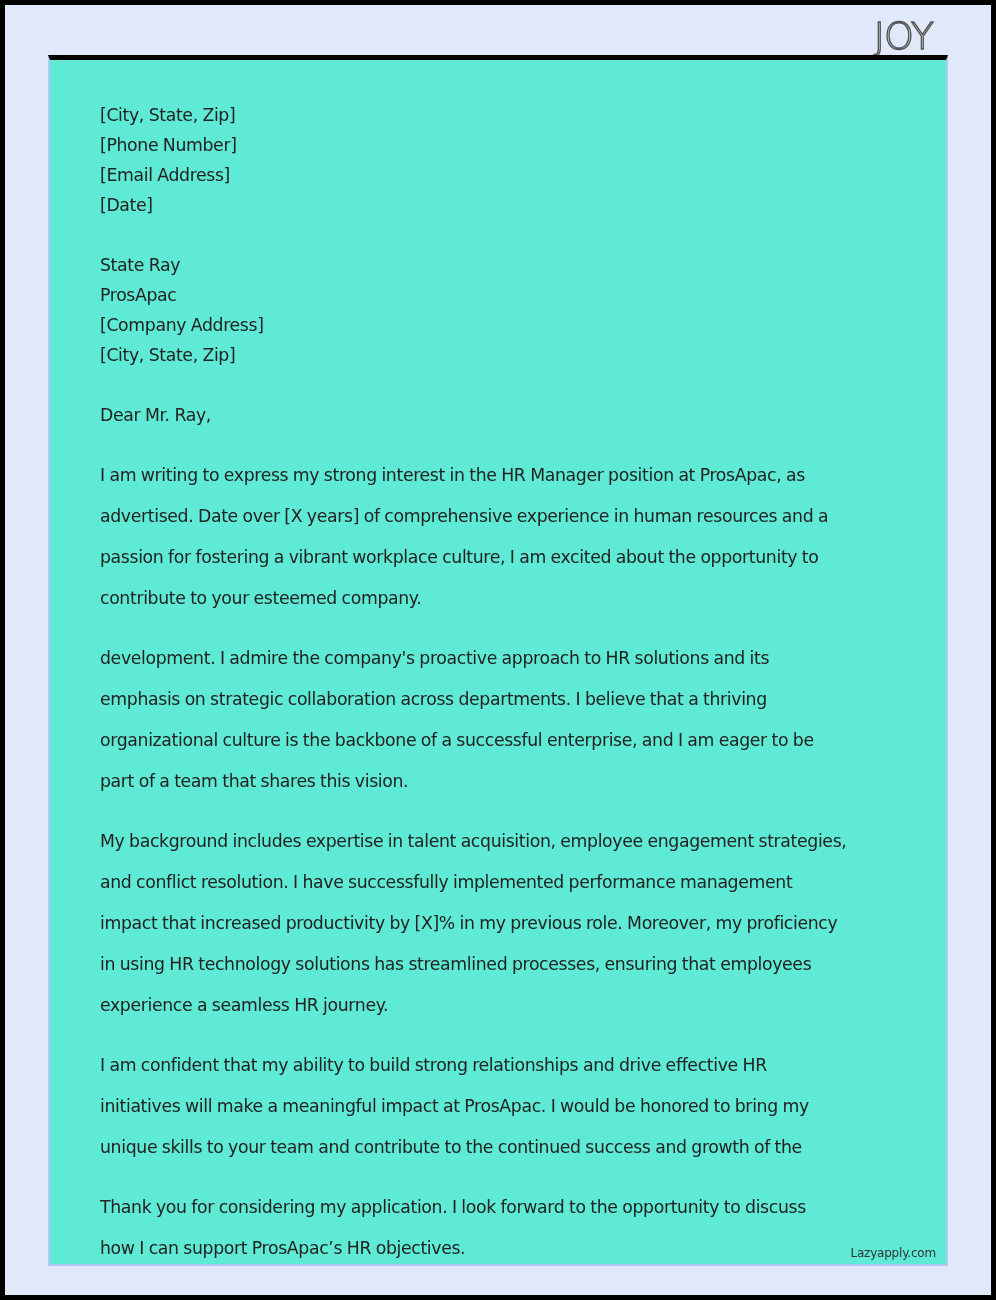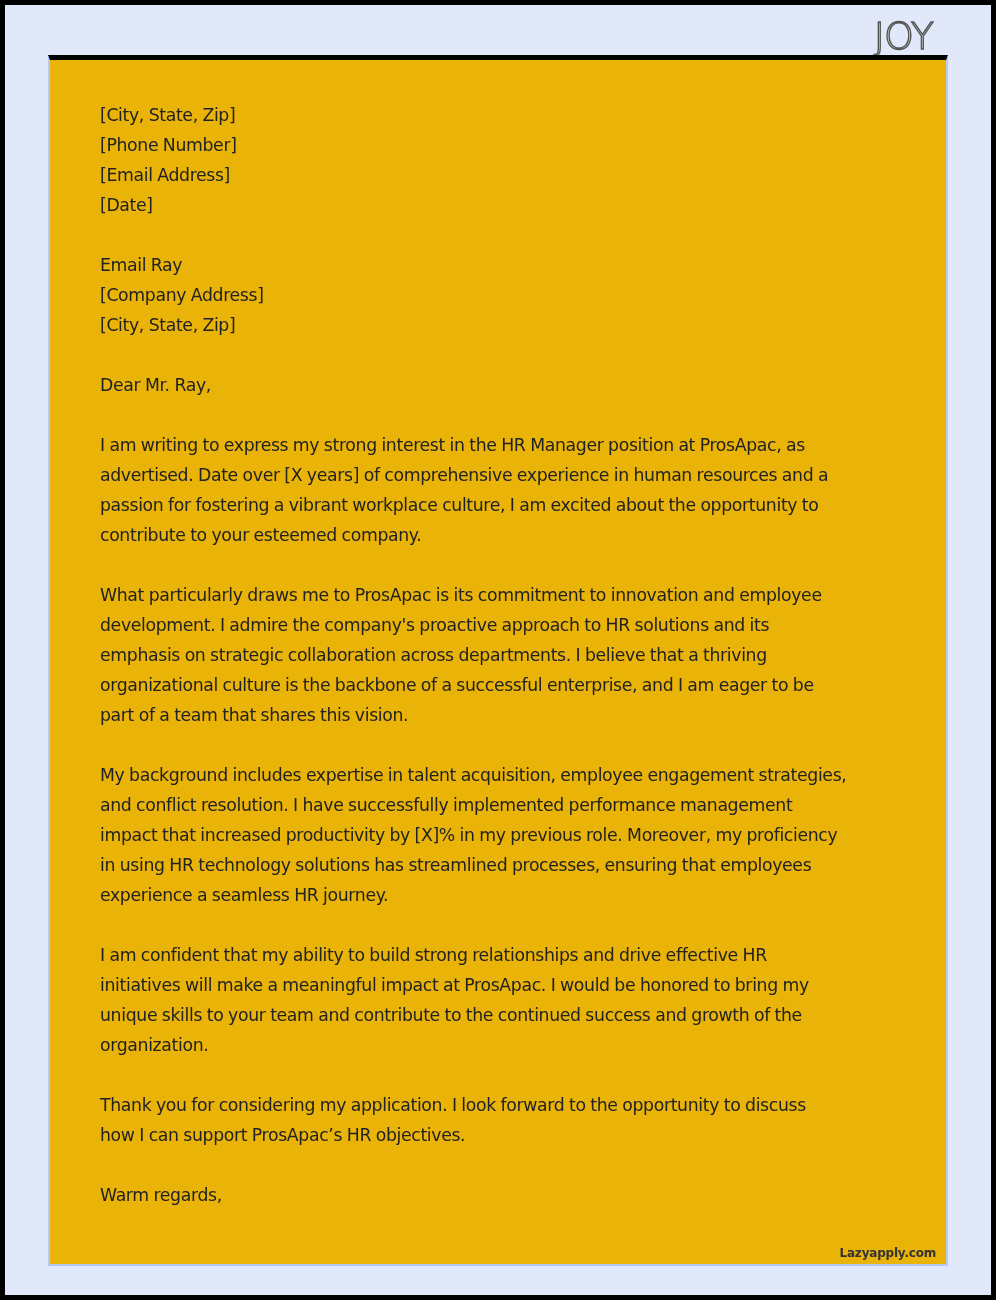--- a/index.html
+++ b/index.html
@@ -33,44 +33,43 @@
       color: #fff;
       -webkit-text-stroke: 1.4px #555;
       line-height: 1;
     }
     .page {
       position: absolute;
       left: 43px;
       top: 50px;
       width: 896px;
       height: 1204px;
-      background: #eab308;
+      background: #5eead4;
       border-left: 2px solid #b3c8f5;
       border-right: 2px solid #b3c8f5;
       border-bottom: 2px solid #b3c8f5;
       border-top: 5px solid #000;
       box-sizing: content-box;
-      font-weight: bold;
     }
     .letter {
       position: absolute;
       left: 95px;
       top: 95px;
       width: 800px;
       font-family: "DejaVu Sans", sans-serif;
       font-size: 17.3px;
       line-height: 30px;
       color: #222;
       letter-spacing: -0.35px;
       word-spacing: -0.5px;
     }
     .block { margin: 0 0 30px 0; }
     .block .line { display: block; white-space: nowrap; }
     .para { margin: 0 0 30px 0; }
-    .para .line { display: block; white-space: nowrap; }
+    .para .line { display: block; white-space: nowrap; margin-top: 11px; }
     .watermark {
       position: absolute;
       right: 10px;
       bottom: 4px;
       font-family: "DejaVu Sans", sans-serif;
       font-size: 12px;
       color: #333;
       letter-spacing: -0.2px;
     }
   </style>
@@ -86,57 +85,56 @@
 
   <div class="letter">
     <div class="block">
       <span class="line">[City, State, Zip]</span>
       <span class="line">[Phone Number]</span>
       <span class="line">[Email Address]</span>
       <span class="line">[Date]</span>
     </div>
 
     <div class="block">
-      <span class="line">Email Ray</span>
+      <span class="line">State Ray</span>
+      <span class="line">ProsApac</span>
       <span class="line">[Company Address]</span>
       <span class="line">[City, State, Zip]</span>
     </div>
 
     <div class="block">
       <span class="line">Dear Mr. Ray,</span>
     </div>
 
     <div class="para">
       <span class="line">I am writing to express my strong interest in the HR Manager position at ProsApac, as</span>
       <span class="line">advertised. Date over [X years] of comprehensive experience in human resources and a</span>
       <span class="line">passion for fostering a vibrant workplace culture, I am excited about the opportunity to</span>
       <span class="line">contribute to your esteemed company.</span>
     </div>
 
     <div class="para">
-      <span class="line">What particularly draws me to ProsApac is its commitment to innovation and employee</span>
       <span class="line">development. I admire the company's proactive approach to HR solutions and its</span>
       <span class="line">emphasis on strategic collaboration across departments. I believe that a thriving</span>
       <span class="line">organizational culture is the backbone of a successful enterprise, and I am eager to be</span>
       <span class="line">part of a team that shares this vision.</span>
     </div>
 
     <div class="para">
       <span class="line">My background includes expertise in talent acquisition, employee engagement strategies,</span>
       <span class="line">and conflict resolution. I have successfully implemented performance management</span>
       <span class="line">impact that increased productivity by [X]% in my previous role. Moreover, my proficiency</span>
       <span class="line">in using HR technology solutions has streamlined processes, ensuring that employees</span>
       <span class="line">experience a seamless HR journey.</span>
     </div>
 
     <div class="para">
       <span class="line">I am confident that my ability to build strong relationships and drive effective HR</span>
       <span class="line">initiatives will make a meaningful impact at ProsApac. I would be honored to bring my</span>
       <span class="line">unique skills to your team and contribute to the continued success and growth of the</span>
-      <span class="line">organization.</span>
     </div>
 
     <div class="para">
       <span class="line">Thank you for considering my application. I look forward to the opportunity to discuss</span>
       <span class="line">how I can support ProsApac’s HR objectives.</span>
     </div>
 
     <div class="block">
       <span class="line">Warm regards,</span>
     </div>

